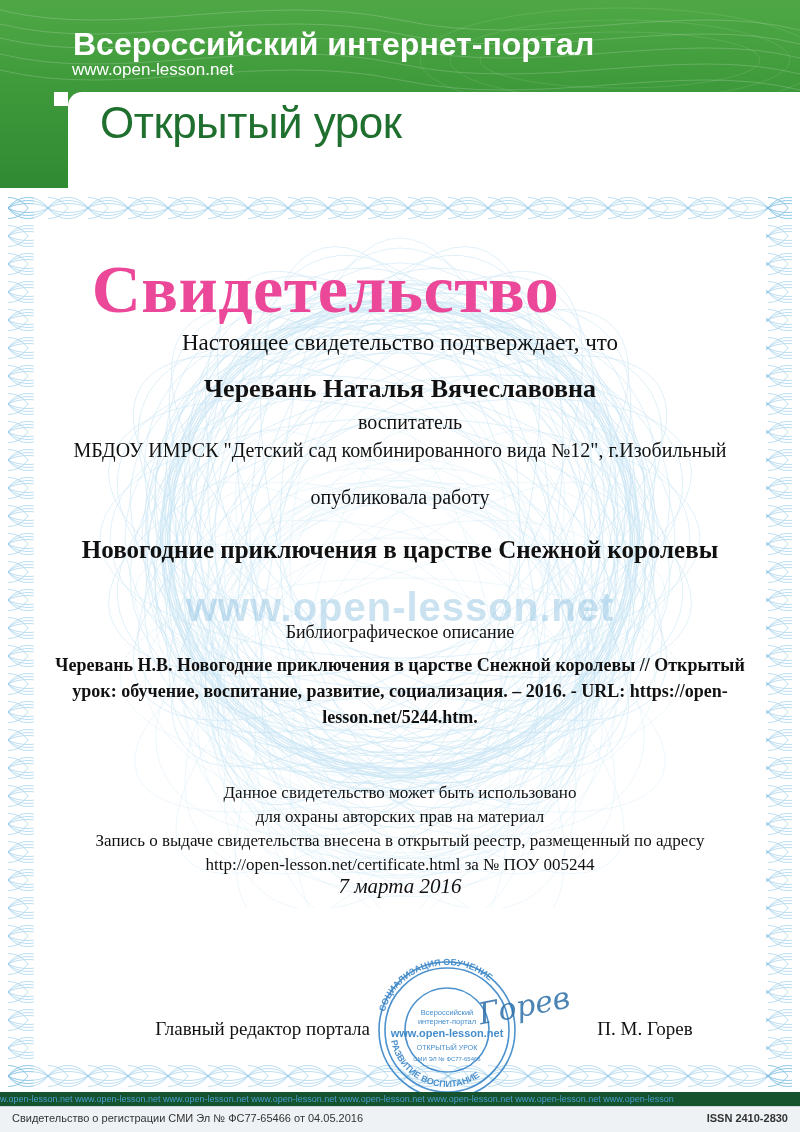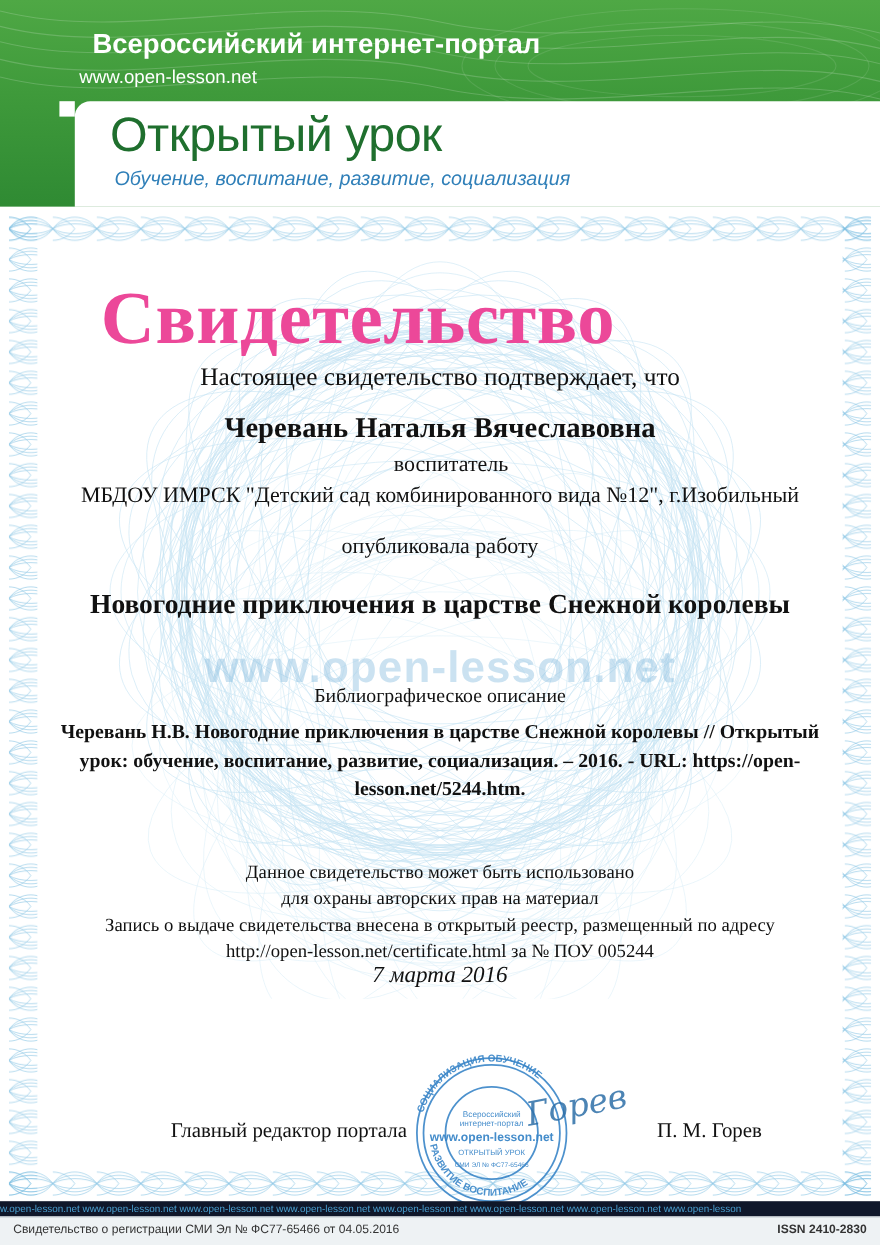--- a/index.html
+++ b/index.html
@@ -23,26 +23,26 @@
   .header {
     position: absolute;
     left: 0; top: 0;
     width: 800px;
     height: 188px;
     background: linear-gradient(180deg, #4fa845 0%, #3f9a3b 45%, #2f8a33 100%);
     overflow: hidden;
   }
   .header-title {
     position: absolute;
-    left: 84px;
+    left: 73px;
     top: 26px;
     color: #ffffff;
     font-family: "Liberation Sans", sans-serif;
     font-weight: bold;
-    font-size: 25px;
+    font-size: 32px;
     letter-spacing: 0px;
   }
   .header-sub {
     position: absolute;
     left: 72px;
     top: 60px;
     color: #ffffff;
     font-family: "Liberation Sans", sans-serif;
     font-size: 17px;
   }
@@ -259,21 +259,21 @@
   }
 
   
   .footer-strip {
     position: absolute;
     left: 0;
     top: 1092px;
     width: 800px;
     height: 14px;
     overflow: hidden;
-    background: #0f172a;
+    background: #14532d;
     color: #4a9fd0;
     font-family: "Liberation Sans", sans-serif;
     font-size: 9px;
     white-space: nowrap;
     line-height: 14px;
   }
   .footer-bar {
     position: absolute;
     left: 0;
     top: 1106px;
@@ -320,21 +320,20 @@
         <ellipse cx="620" cy="60" rx="140" ry="28"></ellipse>
       </g>
     </svg>
   </div>
 
   <div class="header-title">Всероссийский интернет-портал</div>
   <div class="header-sub">www.open-lesson.net</div>
 
   <div class="white-panel"></div>
   <div class="brand-main">Открытый урок</div>
-  <div class="brand-slogan">Обучение, воспитание, развитие, социализация</div>
 
   <div class="body-area">
 
     <svg class="guilloche-border" viewBox="0 0 784 896" preserveAspectRatio="none">
       <defs>
         <pattern id="wavepat" width="40" height="28" patternUnits="userSpaceOnUse">
           <g fill="none" stroke="#6fb7de" stroke-width="0.55" opacity="0.85">
             <path d="M0,14 C10,0 30,0 40,14 C30,28 10,28 0,14"></path>
             <path d="M0,14 C10,4 30,4 40,14 C30,24 10,24 0,14"></path>
             <path d="M0,14 C10,8 30,8 40,14 C30,20 10,20 0,14"></path>

